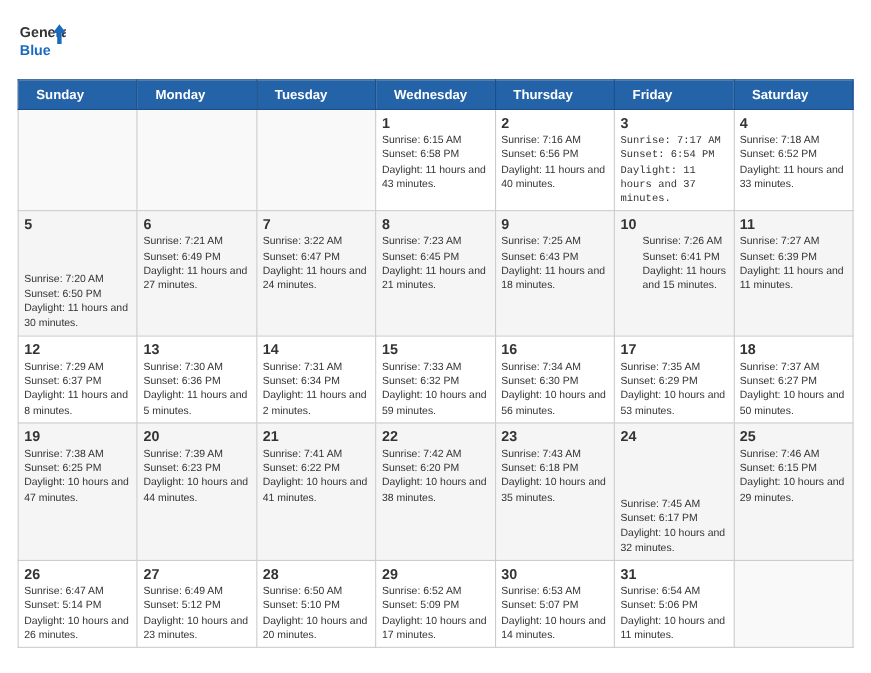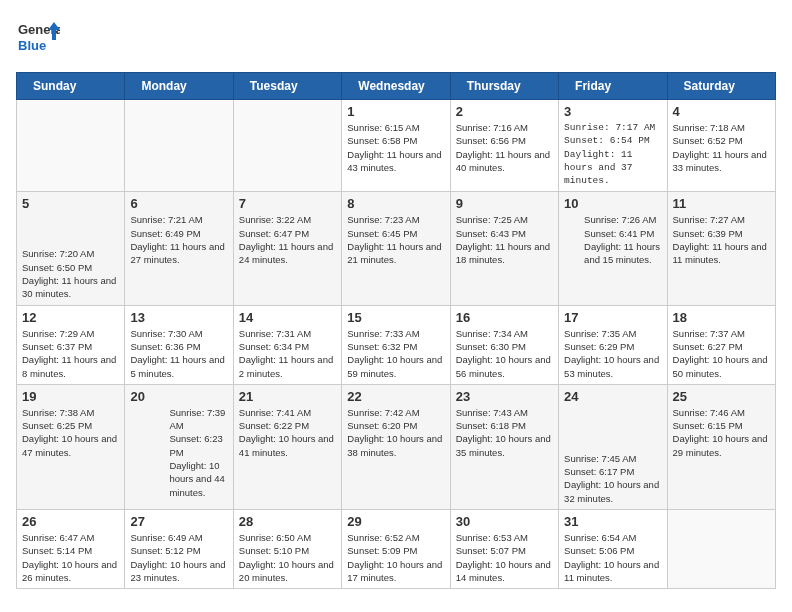--- a/index.html
+++ b/index.html
@@ -230,21 +230,21 @@
       </tr>
       <tr>
         <td>
           <span class="day-number">19</span>
           <div class="day-info" style="white-space: pre-line;">Sunrise: 7:38 AM
 Sunset: 6:25 PM
 Daylight: 10 hours and 47 minutes.</div>
         </td>
         <td>
           <span class="day-number">20</span>
-          <div class="day-info" style="white-space: pre-line; margin-left: 39px;">Sunrise: 7:39 AM
+          <div class="day-info" style="white-space: pre-line;">Sunrise: 7:39 AM
 Sunset: 6:23 PM
 Daylight: 10 hours and 44 minutes.</div>
         </td>
         <td>
           <span class="day-number">21</span>
           <div class="day-info" style="white-space: pre-line;">Sunrise: 7:41 AM
 Sunset: 6:22 PM
 Daylight: 10 hours and 41 minutes.</div>
         </td>
         <td>

